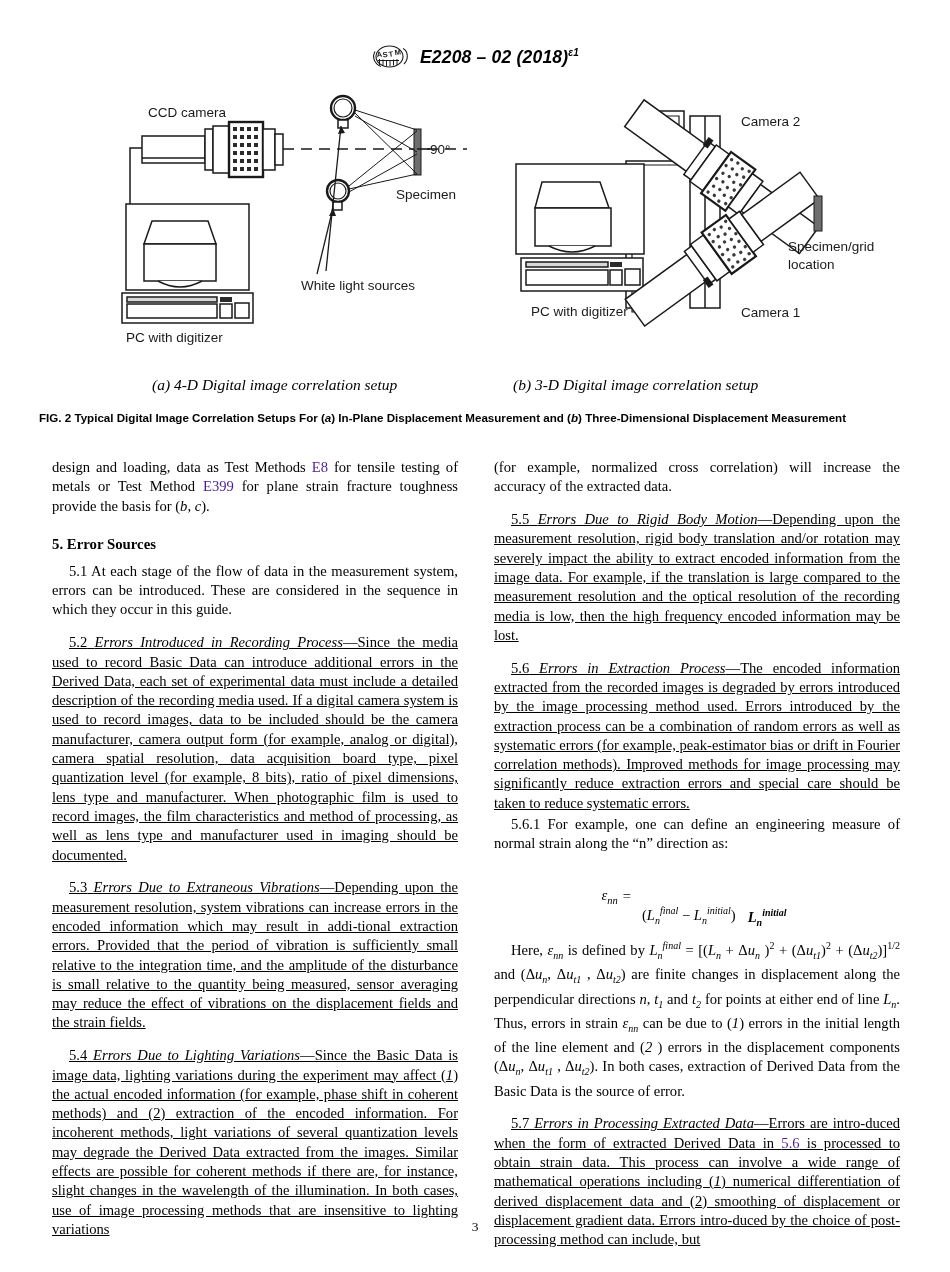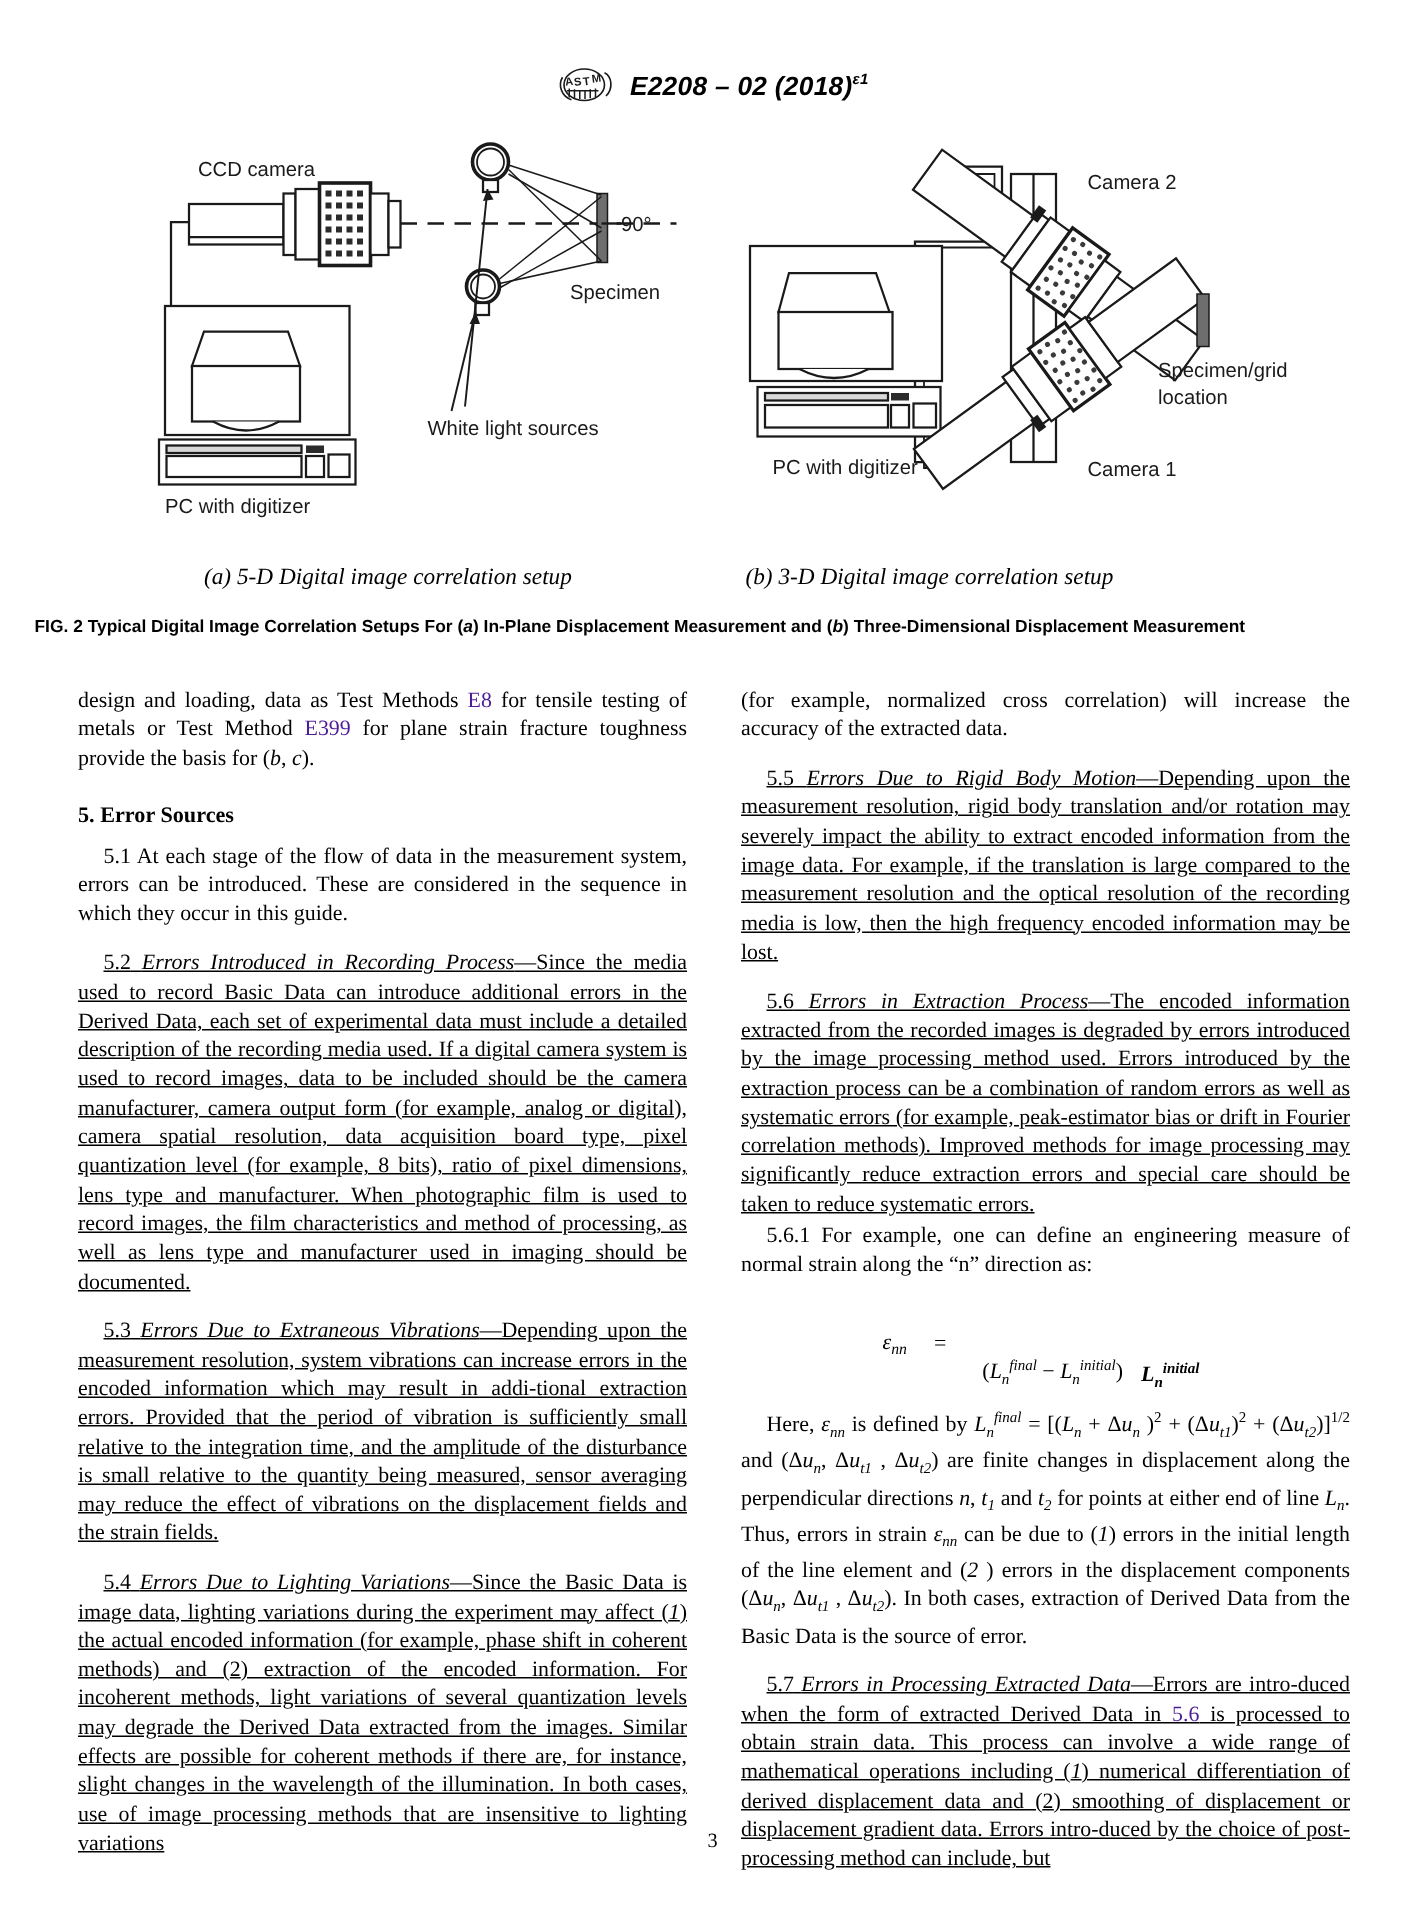--- a/index.html
+++ b/index.html
@@ -48,20 +48,21 @@
     font-size: 10px;
     vertical-align: super;
   }
 
   
   .figure-block {
     position: absolute;
     top: 86px;
     left: 0;
     width: 884px;
+    padding-left: 16px;
   }
   .figure-row {
     position: relative;
     width: 950px;
     height: 288px;
   }
   .fig-svg {
     position: absolute;
     top: 0;
   }
@@ -132,21 +133,21 @@
 
   
   .equation {
     margin: 11px 0 9px 0;
     text-align: center;
     font-size: 14.6px;
   }
   .eq-inner {
     display: inline-flex;
     align-items: center;
-    gap: 18px;
+    gap: 5px;
     font-family: "Liberation Serif", "DejaVu Serif", serif;
   }
   .eq-lhs { font-style: italic; }
   .eq-lhs .sub { font-size: 10.5px; font-style: italic; vertical-align: sub; }
   .frac {
     display: inline-flex;
     align-items: center;
     vertical-align: middle;
     margin-top: 40px;
   }
@@ -403,21 +404,21 @@
           <text x="245" y="40">Camera 2</text>
           <text x="245" y="231">Camera 1</text>
           <text x="292" y="165">Specimen/grid</text>
           <text x="292" y="183">location</text>
           <text x="35" y="230">PC with digitizer</text>
         </g>
       </svg>
     </div>
 
     <div class="subcaptions">
-      <div class="subcaption subcaption-a">(a) 5-D Digital image correlation setup</div>
+      <div class="subcaption subcaption-a">(a) 4-D Digital image correlation setup</div>
       <div class="subcaption subcaption-b">(b) 3-D Digital image correlation setup</div>
     </div>
 
     <div class="fig-caption"><span>FIG. 2 Typical Digital Image Correlation Setups For (</span><i>a</i><span>) In-Plane Displacement Measurement and (</span><i>b</i><span>) Three-Dimensional Displacement Measurement</span></div>
   </div>
 
   <div class="columns">
 
     <div class="col">
 

